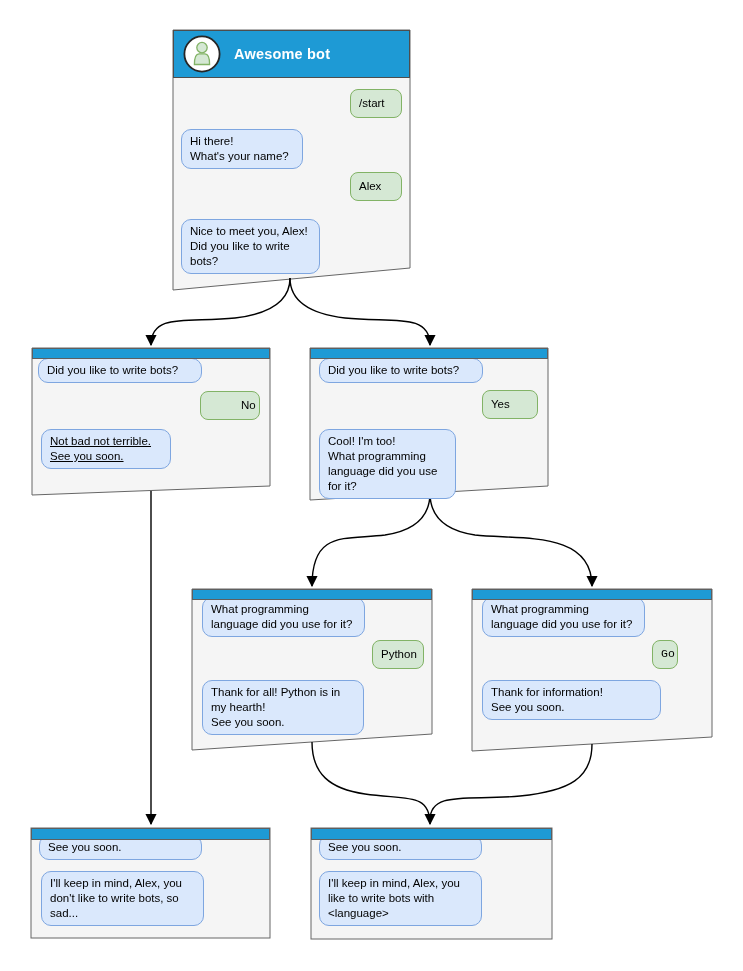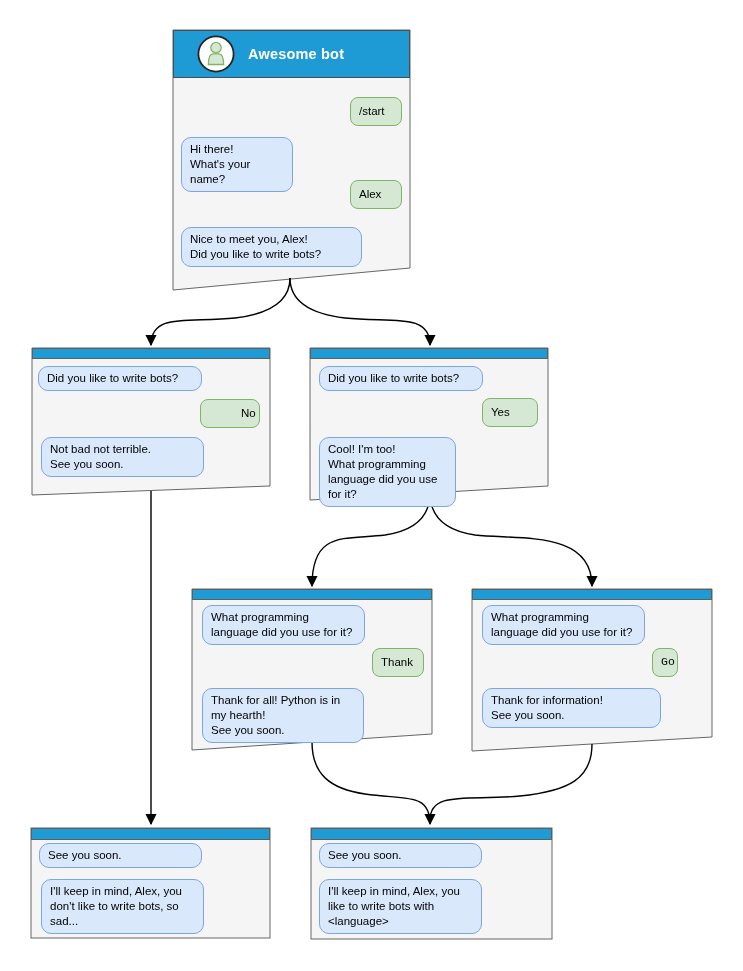--- a/index.html
+++ b/index.html
@@ -5,24 +5,24 @@
   html,body{margin:0;padding:0;background:#ffffff;}
   #canvas{position:relative;width:743px;height:971px;background:#ffffff;overflow:hidden;
           font-family:"Liberation Sans",sans-serif;}
   #skeleton{position:absolute;left:0;top:0;z-index:0;}
   .win-shape{fill:var(--window-fill);stroke:var(--window-border);stroke-width:1;}
   .connector{fill:none;stroke:var(--arrow);stroke-width:1.4;}
   .strip{position:absolute;z-index:2;background:var(--header-blue);
          border:1px solid #5f5f5f;box-sizing:border-box;}
   .chat-header{position:absolute;z-index:2;background:var(--header-blue);
          border:1px solid #4d4d4d;box-sizing:border-box;
-         display:flex;align-items:center;gap:13px;padding-left:23px;}
+         display:flex;align-items:center;gap:13px;padding-left:9px;}
   .chat-title{color:#ffffff;font-weight:bold;font-size:14.5px;letter-spacing:.2px;}
   .bubble{position:absolute;z-index:1;font-size:11.5px;line-height:1.3;color:#000;
-          white-space:pre-line;box-sizing:border-box;overflow:hidden;margin-top:8px;}
+          white-space:pre-line;box-sizing:border-box;overflow:hidden;}
   .bot{background:var(--bot-bubble-fill);border:1px solid var(--bot-bubble-border);
        border-radius:10px;padding:4px 8px;}
   .user{background:var(--user-bubble-fill);border:1px solid var(--user-bubble-border);
        border-radius:8px;padding:6px 8px;}
 </style>
 </head>
 <body>
 
 <div id="canvas">
 
@@ -52,43 +52,43 @@
 
   <div class="chat-header" style="left:173px;top:30px;width:237px;height:48px;">
     <svg width="38" height="38" viewBox="0 0 38 38">
       <circle cx="19" cy="19" r="17.6" fill="#ffffff" stroke="#262626" stroke-width="1.8"></circle>
       <circle cx="19" cy="12.6" r="5.2" fill="#d5e8d4" stroke="#82b366" stroke-width="1.3"></circle>
       <path d="M11.4 29.5 C11.4 22.5 13.2 18.8 16 18.8 L22 18.8 C24.8 18.8 26.6 22.5 26.6 29.5 Z" fill="#d5e8d4" stroke="#82b366" stroke-width="1.3"></path>
     </svg>
     <span class="chat-title">Awesome bot</span>
   </div>
   <div class="bubble user" style="left:350px;top:89px;width:52px;">/start</div>
-  <div class="bubble bot" style="left:181px;top:129px;width:112px;">Hi there!
+  <div class="bubble bot" style="left:181px;top:129px;width:122px;">Hi there!
 What's your name?</div>
   <div class="bubble user" style="left:350px;top:172px;width:52px;">Alex</div>
-  <div class="bubble bot" style="left:181px;top:219px;width:181px;">Nice to meet you, Alex!
+  <div class="bubble bot" style="left:181px;top:219px;width:139px;">Nice to meet you, Alex!
 Did you like to write bots?</div>
 
   <div class="strip" style="left:32px;top:348px;width:238px;height:11px;"></div>
   <div class="bubble bot" style="left:38px;top:358px;width:164px;">Did you like to write bots?</div>
   <div class="bubble user" style="left:200px;top:391px;width:60px;padding-left:40px;">No</div>
-  <div class="bubble bot" style="left:41px;top:429px;width:163px;">Not bad not terrible.
+  <div class="bubble bot" style="left:41px;top:429px;width:130px;text-decoration:underline;">Not bad not terrible.
 See you soon.</div>
 
   <div class="strip" style="left:310px;top:348px;width:238px;height:11px;"></div>
   <div class="bubble bot" style="left:319px;top:358px;width:164px;">Did you like to write bots?</div>
   <div class="bubble user" style="left:482px;top:390px;width:56px;">Yes</div>
   <div class="bubble bot" style="left:319px;top:429px;width:137px;">Cool! I'm too!
 What programming
 language did you use for it?</div>
 
   <div class="strip" style="left:192px;top:589px;width:240px;height:11px;"></div>
   <div class="bubble bot" style="left:202px;top:597px;width:163px;">What programming
 language did you use for it?</div>
-  <div class="bubble user" style="left:372px;top:640px;width:52px;">Thank</div>
+  <div class="bubble user" style="left:372px;top:640px;width:52px;">Python</div>
   <div class="bubble bot" style="left:202px;top:680px;width:162px;">Thank for all! Python is in
 my hearth!
 See you soon.</div>
 
   <div class="strip" style="left:472px;top:589px;width:240px;height:11px;"></div>
   <div class="bubble bot" style="left:482px;top:597px;width:163px;">What programming
 language did you use for it?</div>
   <div class="bubble user" style="left:652px;top:640px;width:26px;font-family:Liberation Mono, monospace;">Go</div>
   <div class="bubble bot" style="left:482px;top:680px;width:179px;">Thank for information!
 See you soon.</div>

